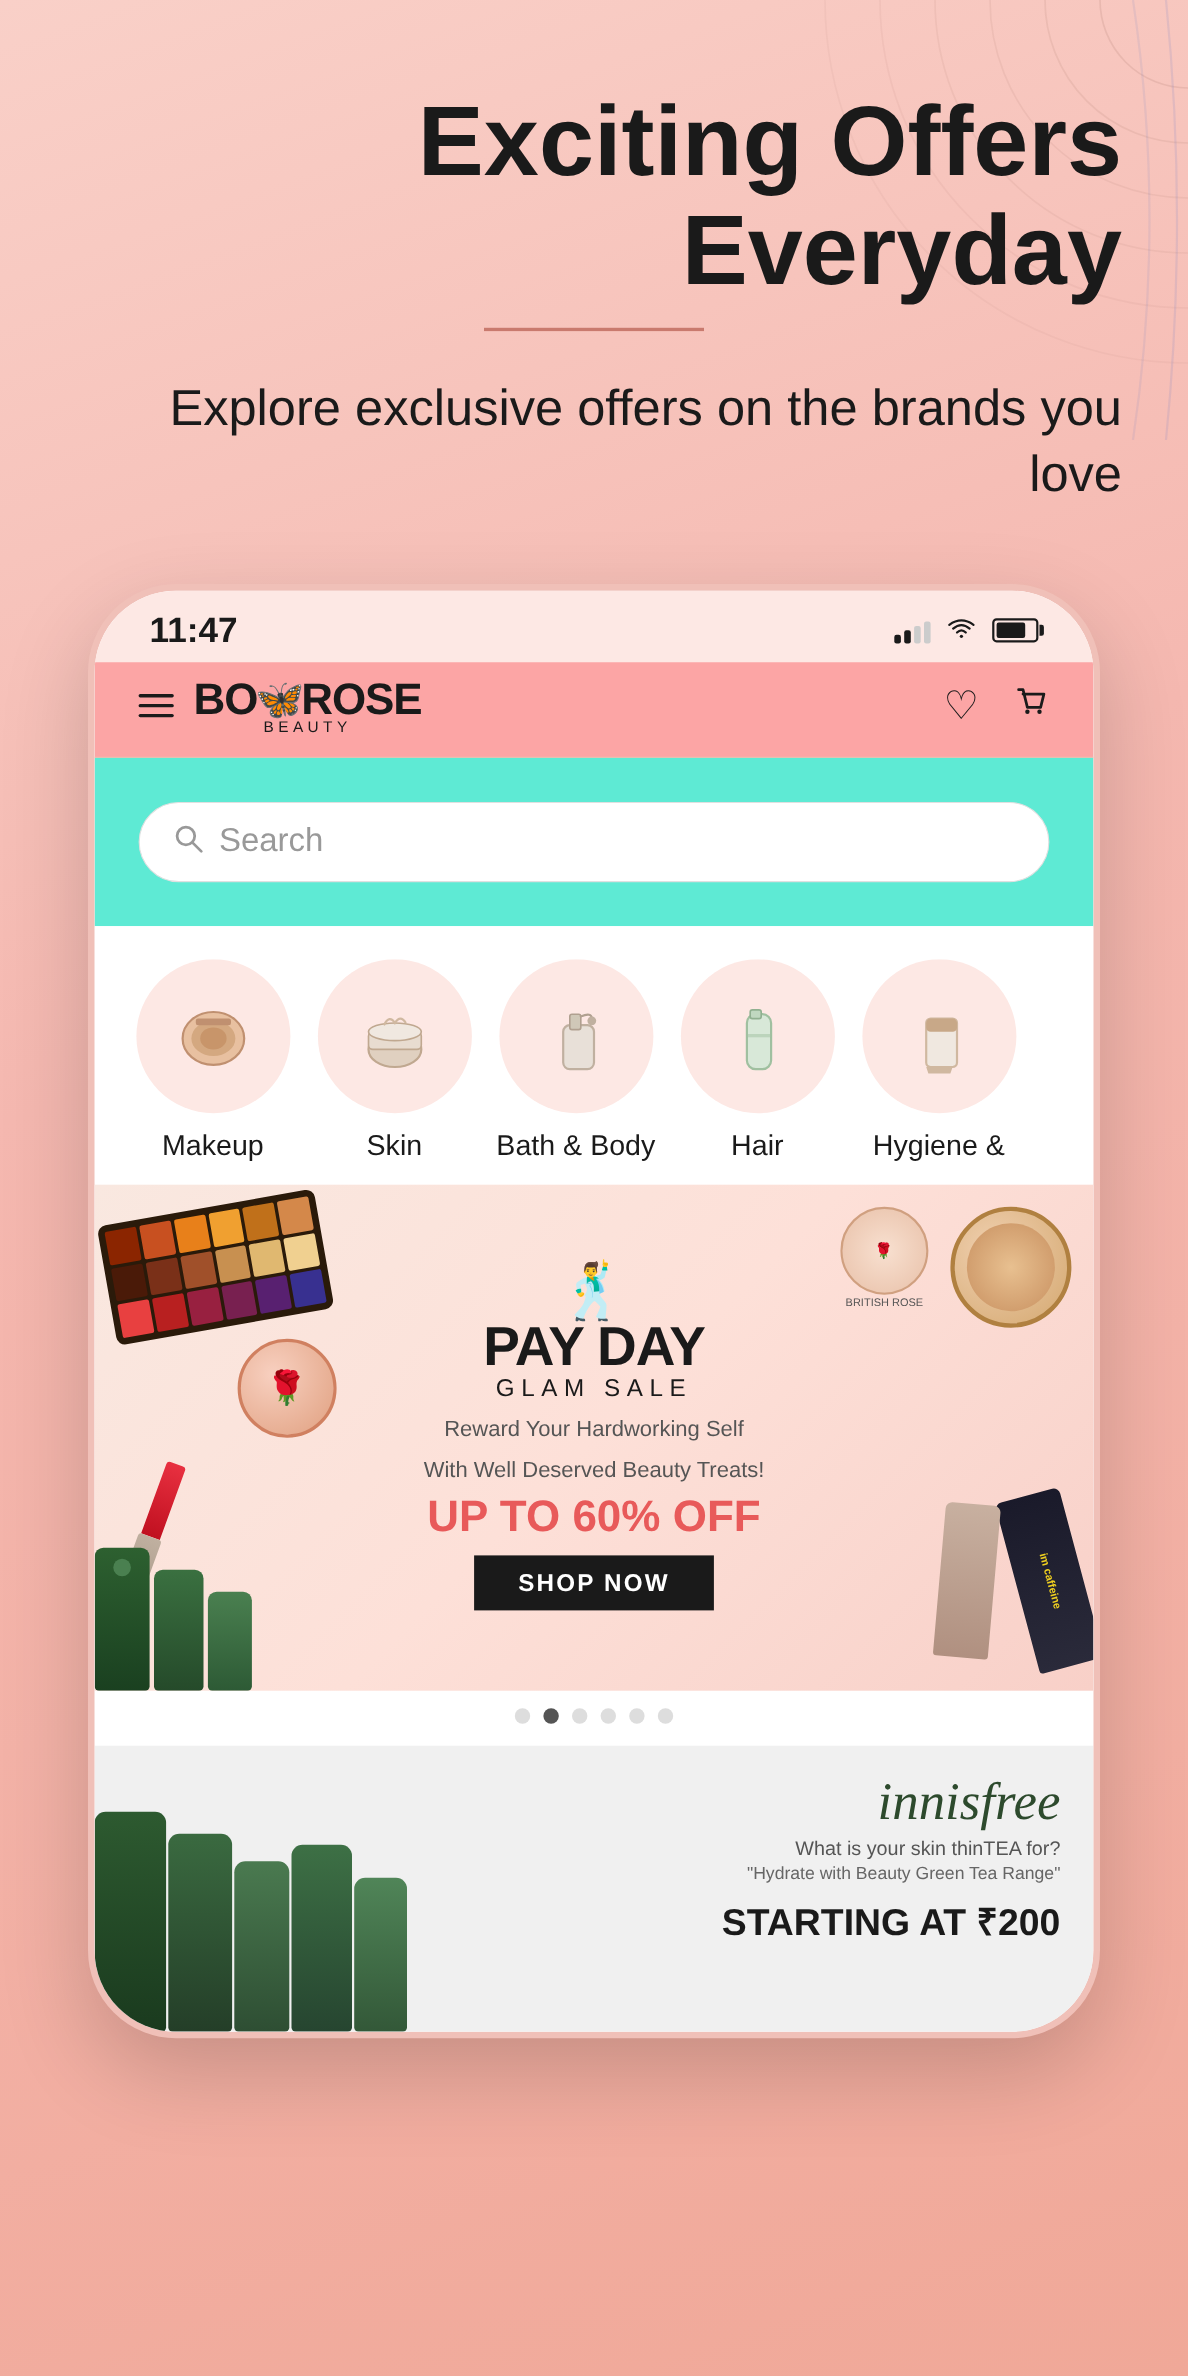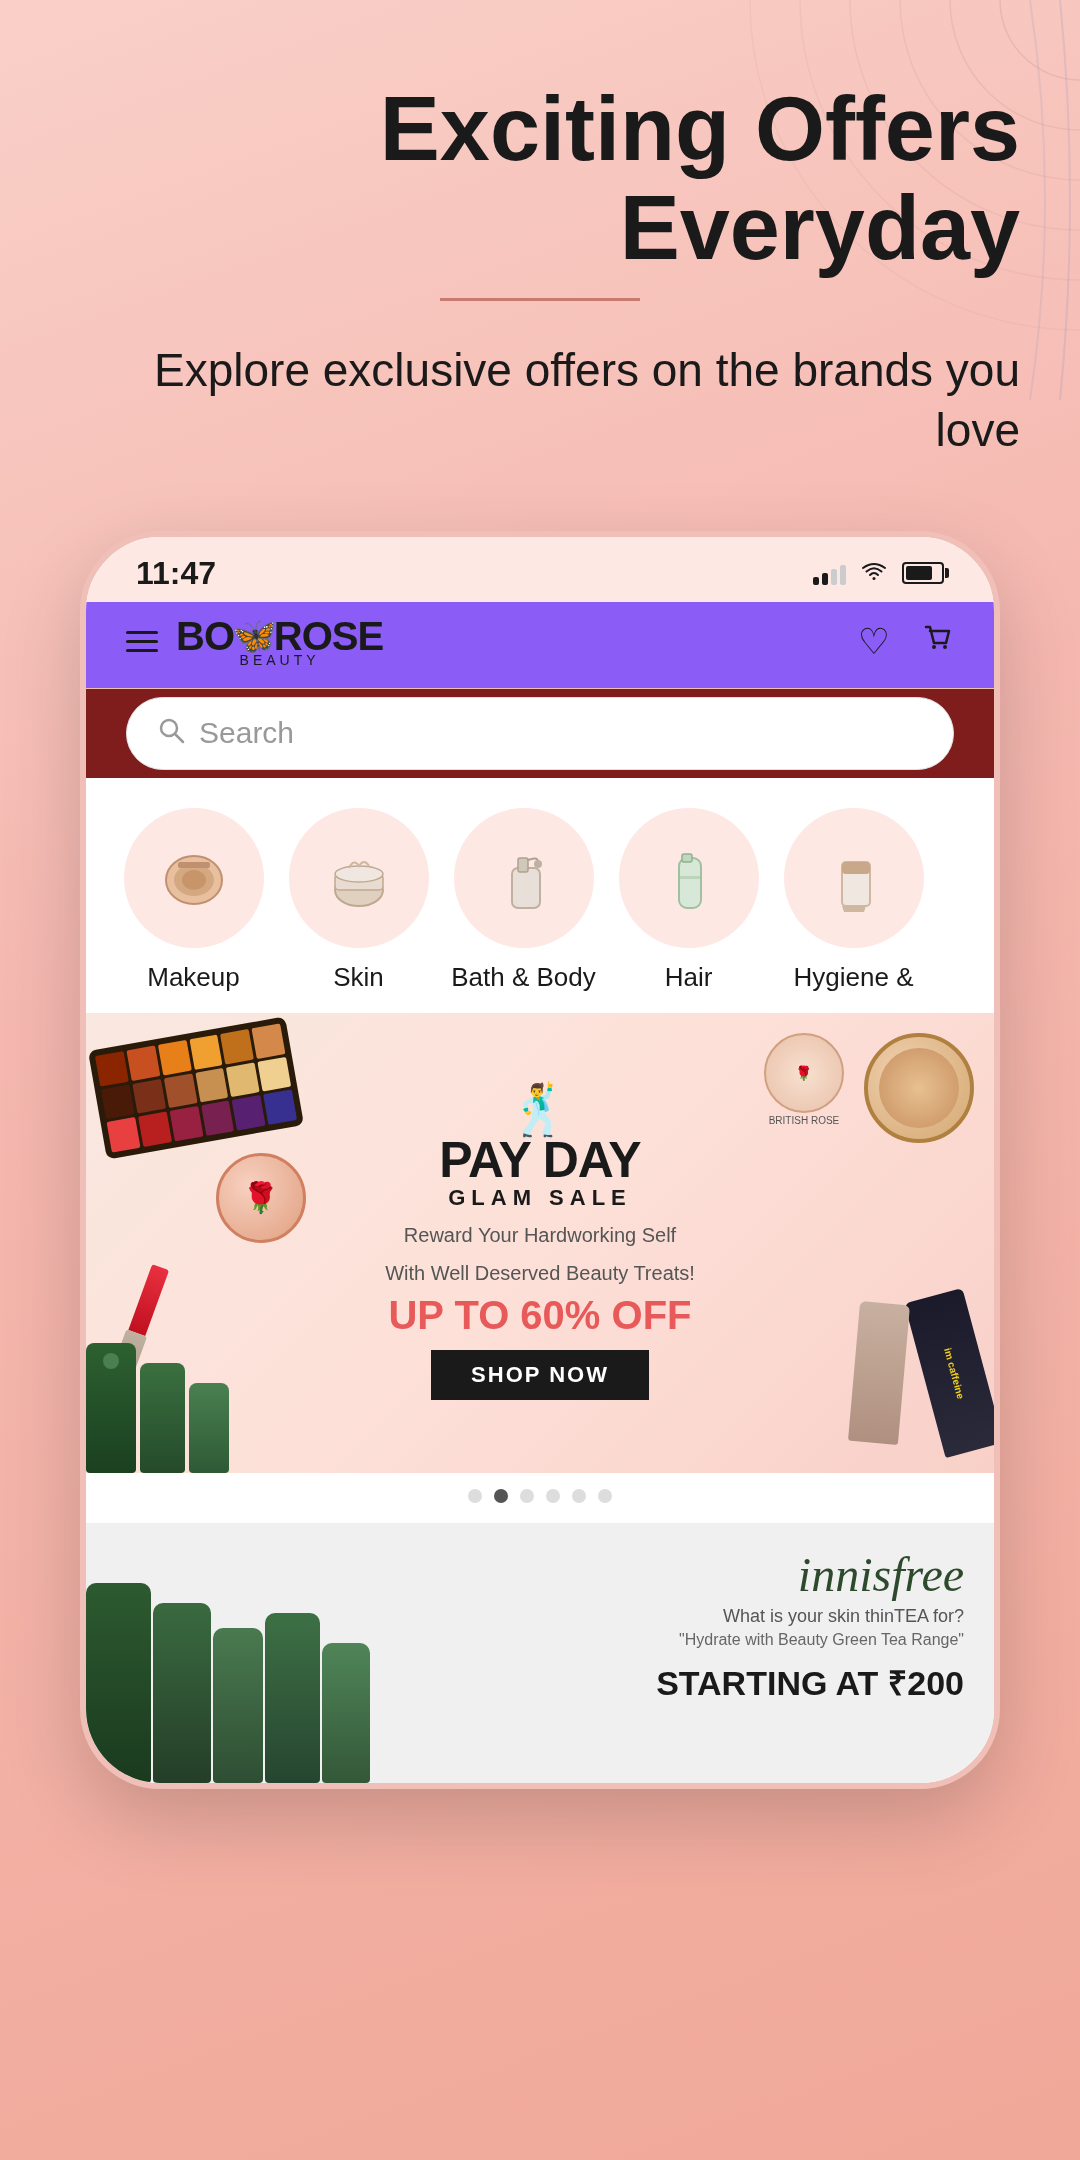--- a/index.html
+++ b/index.html
@@ -123,21 +123,21 @@
     }
     .battery-fill {
       width: 75%;
       height: 100%;
       background: #1a1a1a;
       border-radius: 2px;
     }
 
     
     .app-header {
-      background: #8b5cf6;
+      background: #fca5a5;
       padding: 14px 40px 20px;
       display: flex;
       justify-content: space-between;
       align-items: center;
       border-bottom: 1px solid #f0c0b0;
     }
     .app-header-left {
       display: flex;
       align-items: center;
       gap: 18px;
@@ -184,22 +184,22 @@
       gap: 28px;
     }
     .header-icon {
       font-size: 36px;
       color: #1a1a1a;
       cursor: pointer;
     }
 
     
     .search-section {
-      background: #7f1d1d;
-      padding: 8px 40px;
+      background: #5eead4;
+      padding: 40px 40px;
     }
     .search-bar {
       background: #fff;
       border: 1.5px solid #e0e0e0;
       border-radius: 50px;
       padding: 18px 30px;
       display: flex;
       align-items: center;
       gap: 14px;
     }
@@ -271,21 +271,21 @@
       font-size: 50px;
       font-weight: 900;
       color: #1a1a1a;
       line-height: 1;
       letter-spacing: -1px;
     }
     .payday-glam {
       font-size: 22px;
       letter-spacing: 6px;
       color: #1a1a1a;
-      font-weight: 700;
+      font-weight: 400;
     }
     .payday-desc {
       font-size: 20px;
       color: #555;
       margin: 10px 0 6px;
       line-height: 1.4;
     }
     .payday-offer {
       font-size: 40px;
       font-weight: 900;

